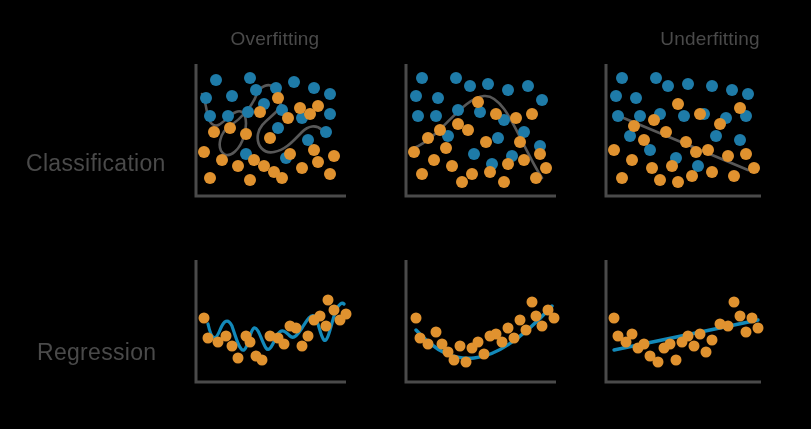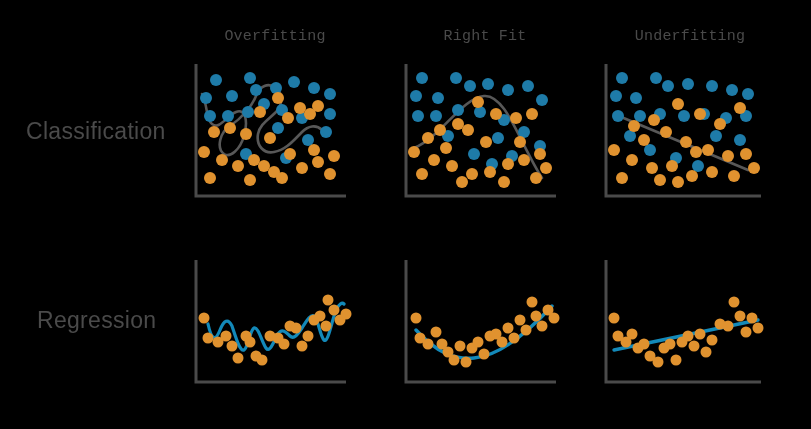--- a/index.html
+++ b/index.html
@@ -1,38 +1,38 @@
 <!DOCTYPE html>
 <html><head>
 <meta charset="utf-8">
 <style>
   html,body{margin:0;padding:0;background:#000;}
   body{width:811px;height:429px;overflow:hidden;font-family:"Liberation Sans",sans-serif;}
   #stage{position:relative;width:811px;height:429px;background:#000;}
   .col-title{
     position:absolute;text-align:center;color:#4a4a4a;
-    font-size:15px;font-weight:400;letter-spacing:.2px;
-    font-family:Liberation Mono, monospace;
+    font-size:19px;font-weight:400;letter-spacing:.2px;
+    font-family:Liberation Sans, sans-serif;
   }
   .row-label{
     position:absolute;color:#4a4a4a;font-size:23px;font-weight:400;
     letter-spacing:.3px;font-family:"Liberation Sans",sans-serif;
     white-space:nowrap;
+    margin-top:32px;
   }
   .panel{position:absolute;}
   svg{display:block;overflow:visible;}
 </style>
 </head>
 <body>
 
 <div id="stage">
 
   <div class="col-title" style="left:200px;top:28px;width:150px;">Overfitting</div>
-  <div class="col-title" style="left:410px;top:28px;width:150px;">Right Fit</div>
-  <div class="col-title" style="left:610px;top:28px;width:160px;">Underfitting</div>
+  <div class="col-title" style="left:630px;top:28px;width:160px;">Underfitting</div>
 
   <div class="row-label" style="left:26px;top:118px;">Classification</div>
   <div class="row-label" style="left:37px;top:307px;">Regression</div>
 
   <div class="panel" style="left:190px;top:62px;">
     <svg width="160" height="140" viewBox="0 0 160 140">
       <g>
         <path d="M6 2 L6 134 L156 134" fill="none" stroke="#4a4a4a" stroke-width="3"></path>
       </g>
       <g>

